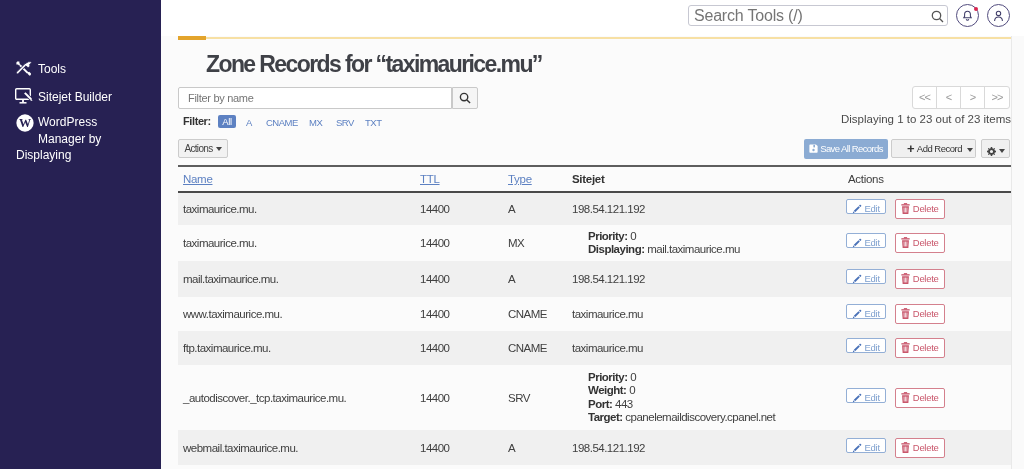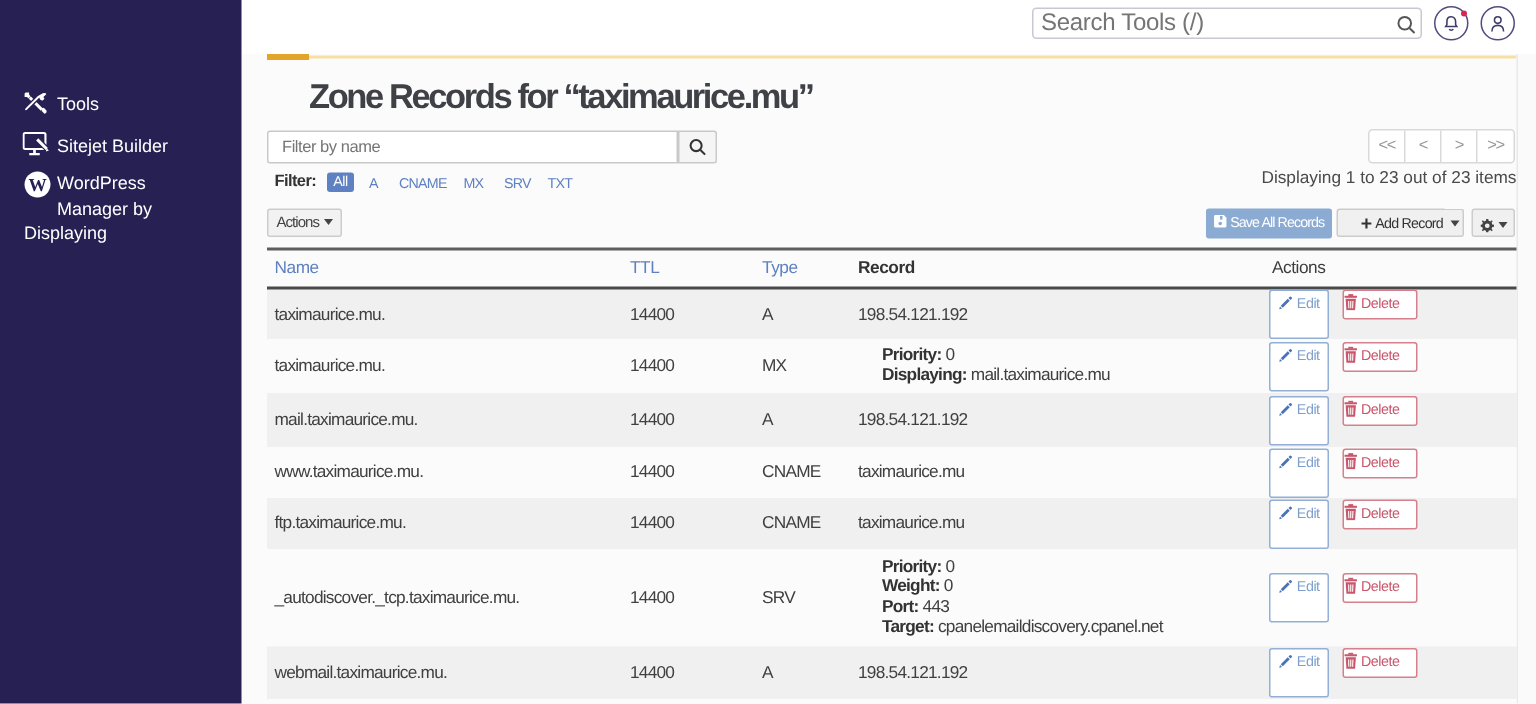--- a/index.html
+++ b/index.html
@@ -24,28 +24,28 @@
 .pill { position:absolute; left:35px; top:0px; background:#5d81c2; color:#fff; border-radius:2px; font-size:9.5px; letter-spacing:-0.3px; width:18px; height:13px; text-align:center; line-height:13px; }
 .flink { position:absolute; top:1.5px; color:#5d81c2; font-size:9.5px; letter-spacing:-0.5px; }
 #actionsbtn { position:absolute; left:17px; top:101px; width:50px; height:19px; border:1px solid #ccc; border-radius:2px; background:#f2f2f2; color:#444; font-size:10px; letter-spacing:-0.65px; text-align:center; line-height:17px; }
 #saveall { position:absolute; left:643px; top:101px; width:84px; height:20px; background:#8babd3; border-radius:2px; color:#fff; font-size:9.5px; letter-spacing:-0.6px; text-align:center; line-height:20px; white-space:nowrap; }
 #addrec { position:absolute; left:730px; top:101px; width:72px; height:19px; border:1px solid #ccc; border-radius:2px 0 0 2px; background:#f0f0f0; color:#333; font-size:9.5px; letter-spacing:-0.5px; text-align:right; line-height:17px; white-space:nowrap; }
 #addcaret { position:absolute; left:801px; top:101px; width:14px; height:19px; border:1px solid #ccc; border-left:none; border-radius:0 2px 2px 0; background:#f0f0f0; text-align:center; line-height:17px; }
 #gearbtn { position:absolute; left:820px; top:101px; width:29px; height:19px; border:1px solid #ccc; border-radius:2px; background:#f0f0f0; text-align:center; line-height:19px; }
 .caret { display:inline-block; width:0; height:0; border-left:3.5px solid transparent; border-right:3.5px solid transparent; border-top:4px solid #444; vertical-align:middle; margin-left:3px; }
 table { position:absolute; left:17px; top:127px; width:833px; border-collapse:collapse; font-size:11.5px; letter-spacing:-0.5px; color:#404040; border-top:2px solid #5e5e5e; }
 th { text-align:left; font-weight:normal; font-size:11.5px; letter-spacing:-0.3px; color:#3d3d3d; border-bottom:2px solid #4a4a4a; height:26px; padding:0; }
-th.sort { color:#5d81c2; }
+th.sort { color:#5d81c2;text-decoration:underline; }
 td { padding:0; vertical-align:middle; }
 tr.g { background:#f0f0f0; }
 tr.w { background:#fbfbfb; }
 .rec { font-size:11.5px; line-height:13.4px; }
 .rec b, td b { font-weight:bold; color:#333;padding-left:16px; }
-.btn-edit { display:inline-block; width:40px; height:33px; border:1px solid #93afd6; border-radius:2px; background:#fff; color:#7d9fce; font-size:9.5px; letter-spacing:-0.3px; text-align:center; line-height:18px; margin-left:-2px; }
-.btn-del { display:inline-block; width:50px; height:20px; border:1px solid #d4808d; border-radius:2px; background:#fff; color:#c9566b; font-size:9.5px; letter-spacing:-0.3px; line-height:18px; margin-left:9px; }
+.btn-edit { display:inline-block; width:40px; height:15px; border:1px solid #93afd6; border-radius:2px; background:#fff; color:#7d9fce; font-size:9.5px; letter-spacing:-0.3px; text-align:center; line-height:18px; margin-left:-2px; }
+.btn-del { display:inline-block; width:50px; height:20px; border:1px solid #d4808d; border-radius:2px; background:#fff; color:#c9566b; font-size:9.5px; letter-spacing:-0.3px; text-align:center; line-height:18px; margin-left:9px; }
 .btn-edit svg, .btn-del svg { vertical-align:-2px; }
 #rscroll { position:absolute; right:0; top:36px; width:13px; height:433px; background:#fafafa; border-left:1px solid #e9e9e9; }
 </style>
 </head>
 <body>
 <div id="header"></div>
 <div id="yline"></div>
 <div id="yline2"></div>
 <div id="rscroll"></div>
 <input id="searchbox" value="" placeholder="Search Tools (/)" style="">
@@ -120,21 +120,21 @@
         <col style="width:88px">
         <col style="width:64px">
         <col style="width:276px">
         <col>
       </colgroup>
     <tbody>
         <tr>
           <th class="sort" style="padding-left:5px">Name</th>
           <th class="sort">TTL</th>
           <th class="sort">Type</th>
-          <th style="font-weight:bold;color:#333">Record</th>
+          <th style="font-weight:bold;color:#333">Sitejet</th>
           <th>Actions</th>
         </tr>
     <tr class="g" style="height:33px">
           <td style="padding-left:5px">taximaurice.mu.</td>
           <td>14400</td>
           <td>A</td>
           <td>198.54.121.192</td>
           <td class="act"><span class="btn-edit"><svg width="10" height="10" viewBox="0 0 12 12">
                 <path d="M1 11 L1.6 8.8 L3.2 10.4 Z" fill="#4a72b8"></path>
                 <path d="M2.2 8.2 L7.8 2.6 L9.4 4.2 L3.8 9.8 Z" fill="#4a72b8"></path>

